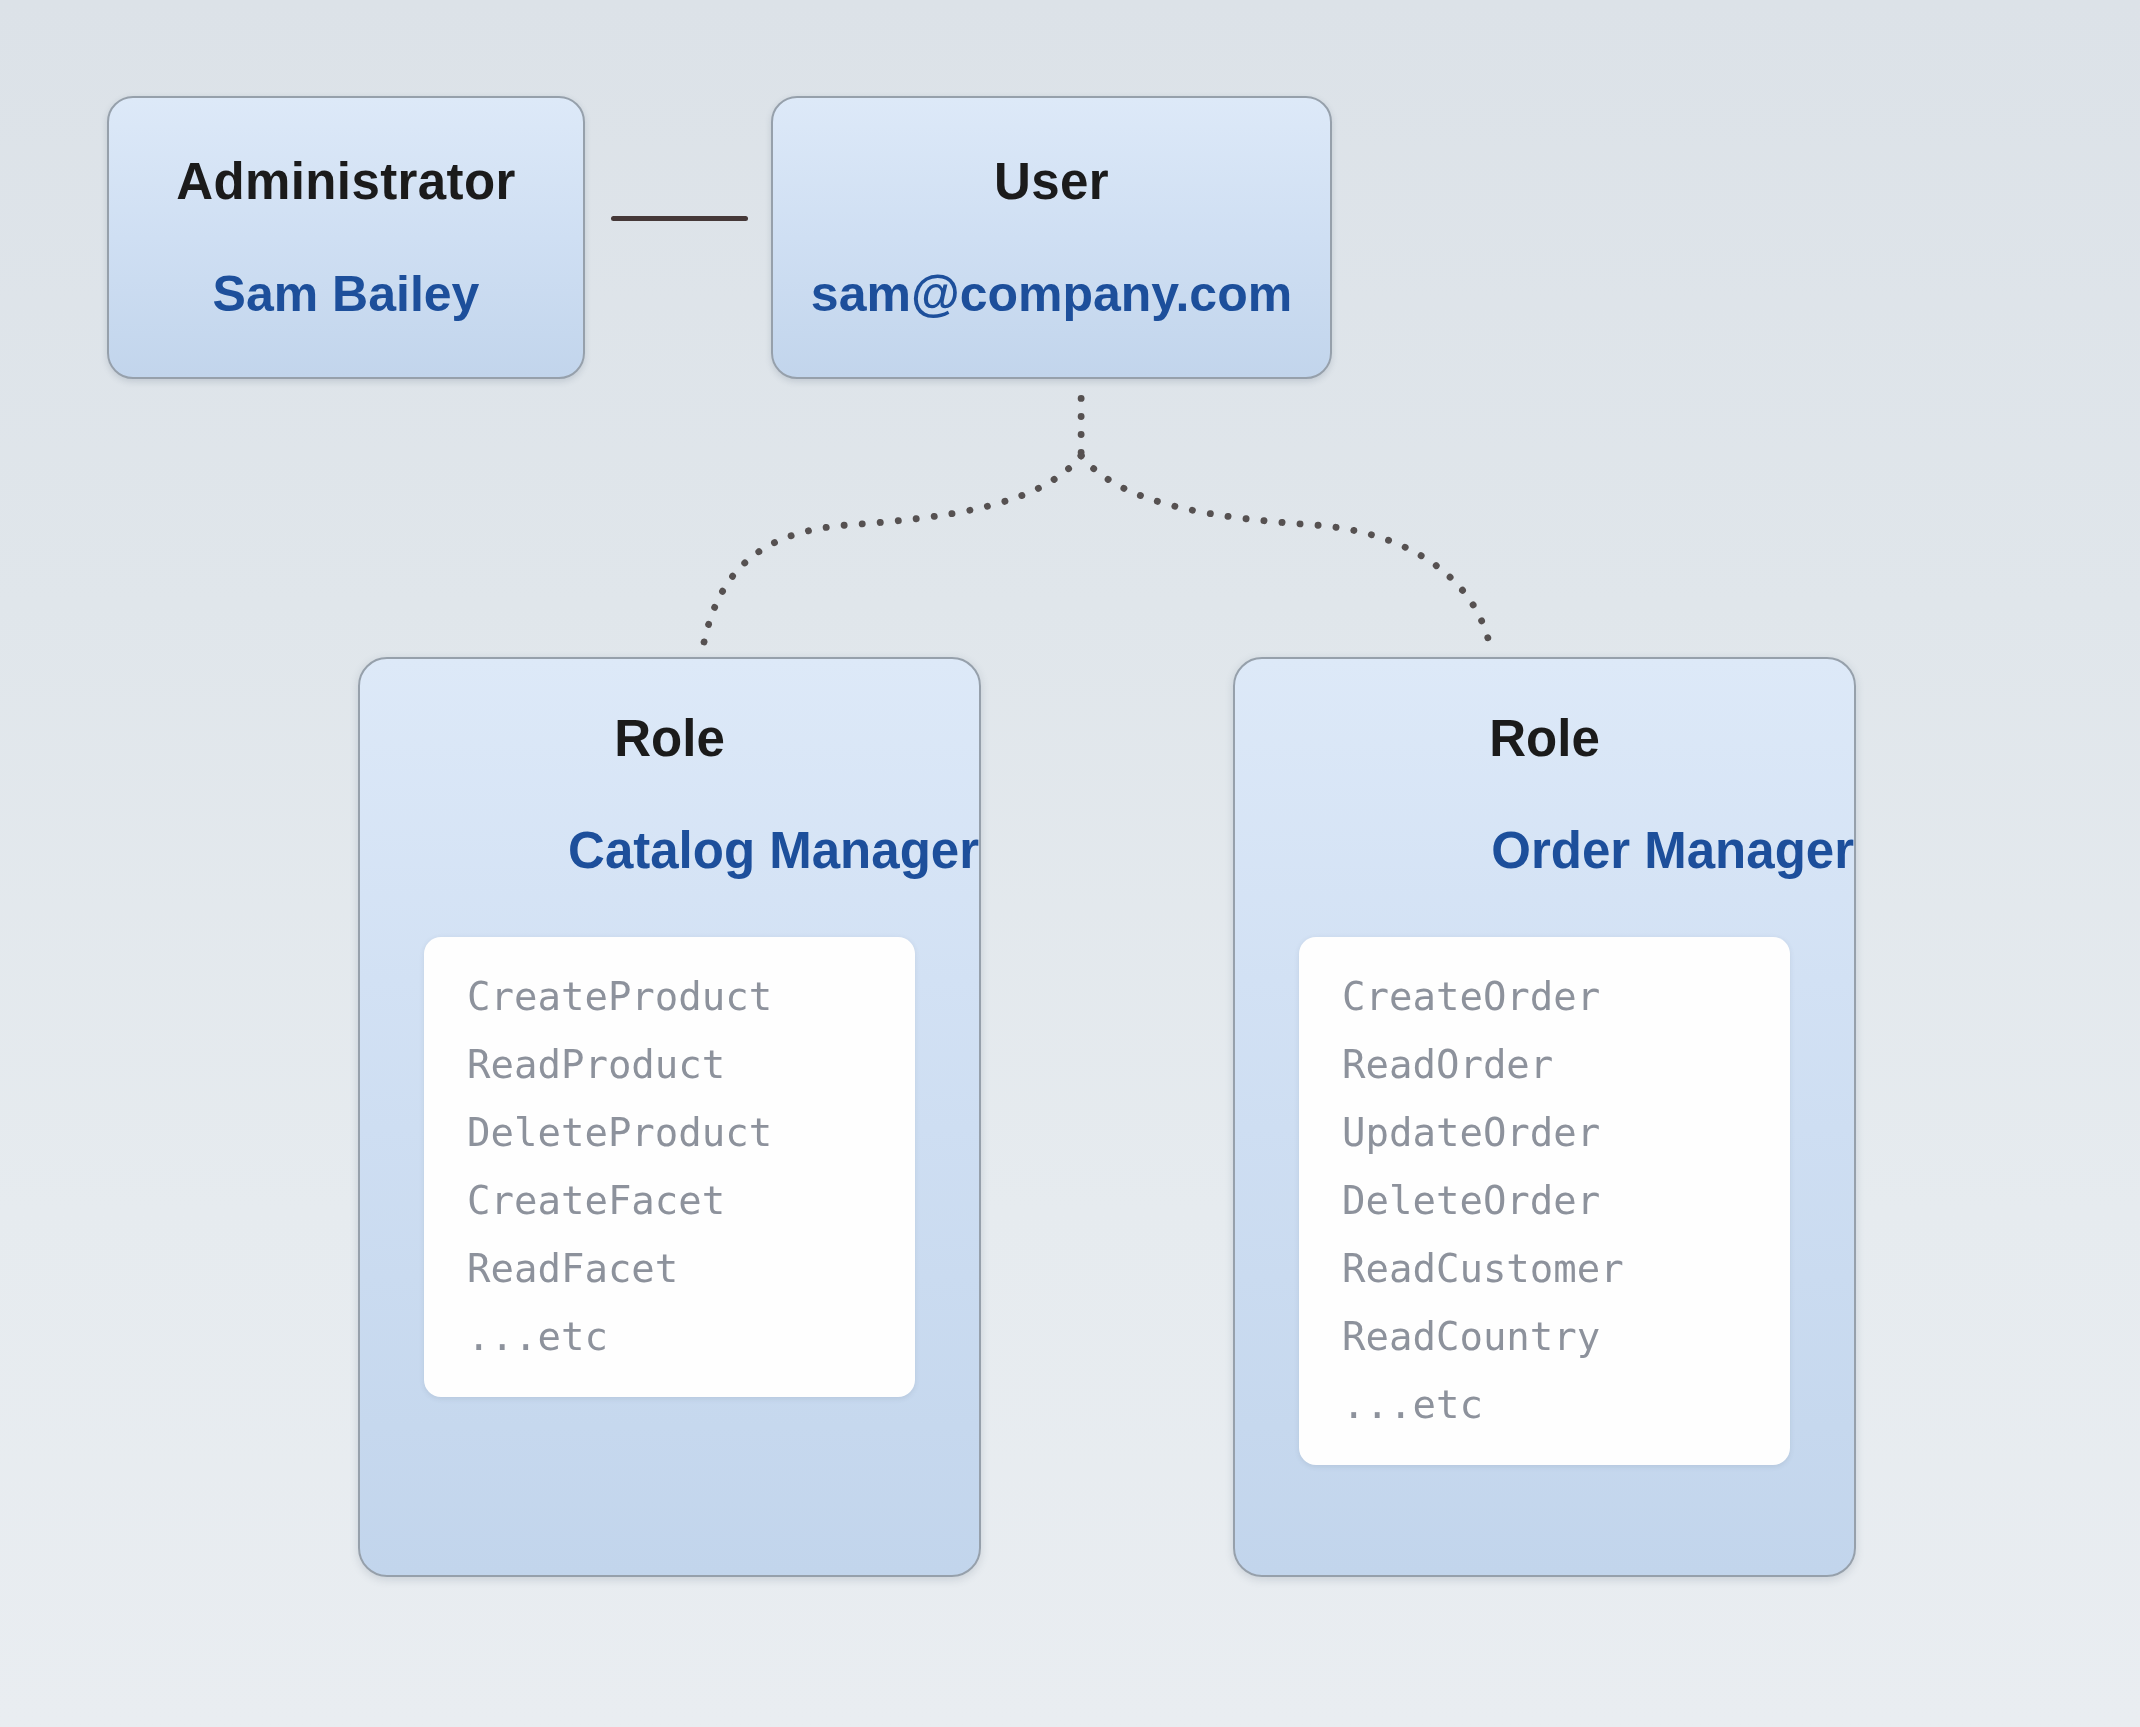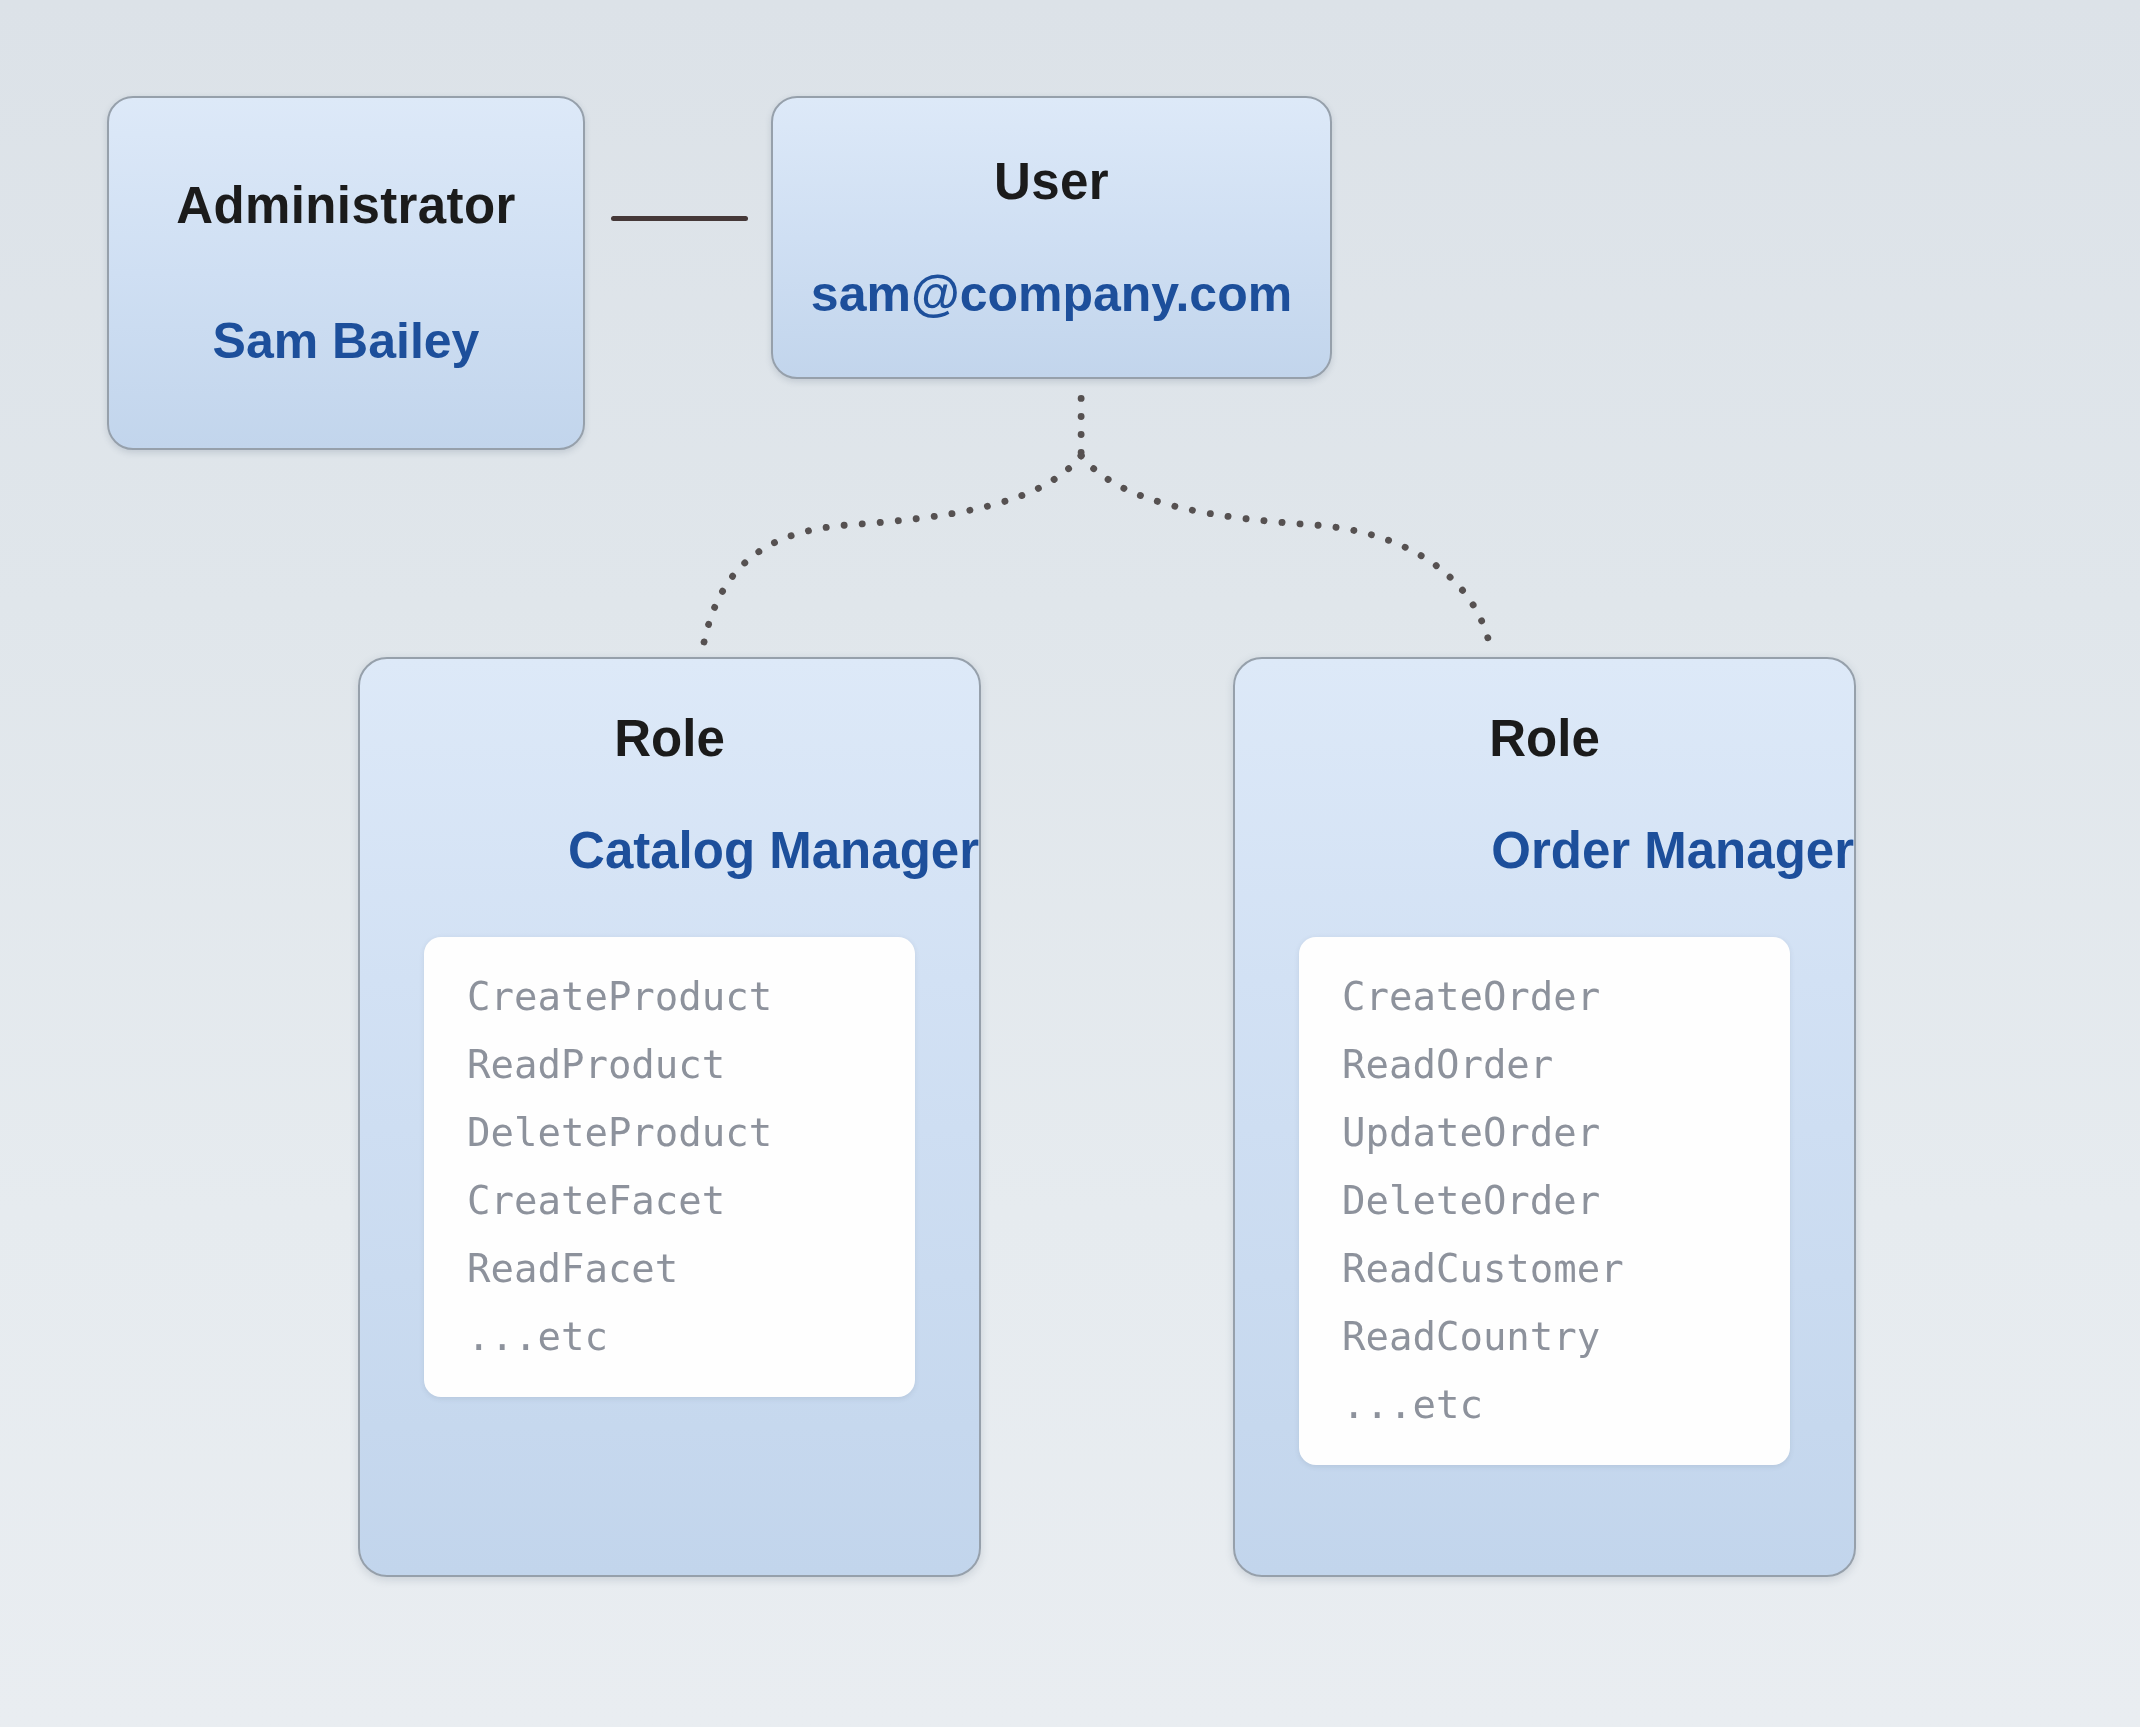--- a/index.html
+++ b/index.html
@@ -38,21 +38,21 @@
     font-weight: bold;
     color: #1b1b1b;
     letter-spacing: 0.4px;
   }
   .node-subtitle {
     font-size: 50px;
     font-weight: bold;
     color: #1d4f9b;
   }
 
-  .admin-box { left: 107px; top: 96px; width: 478px; height: 354px; }
+  .admin-box { left: 107px; top: 96px; width: 478px; height: 283px; }
   .user-box  { left: 771px; top: 96px; width: 561px; height: 283px; }
 
   
   .solid-connector {
     position: absolute;
     left: 611px;
     top: 216px;
     width: 137px;
     height: 5.1px;
     border-radius: 2.6px;

